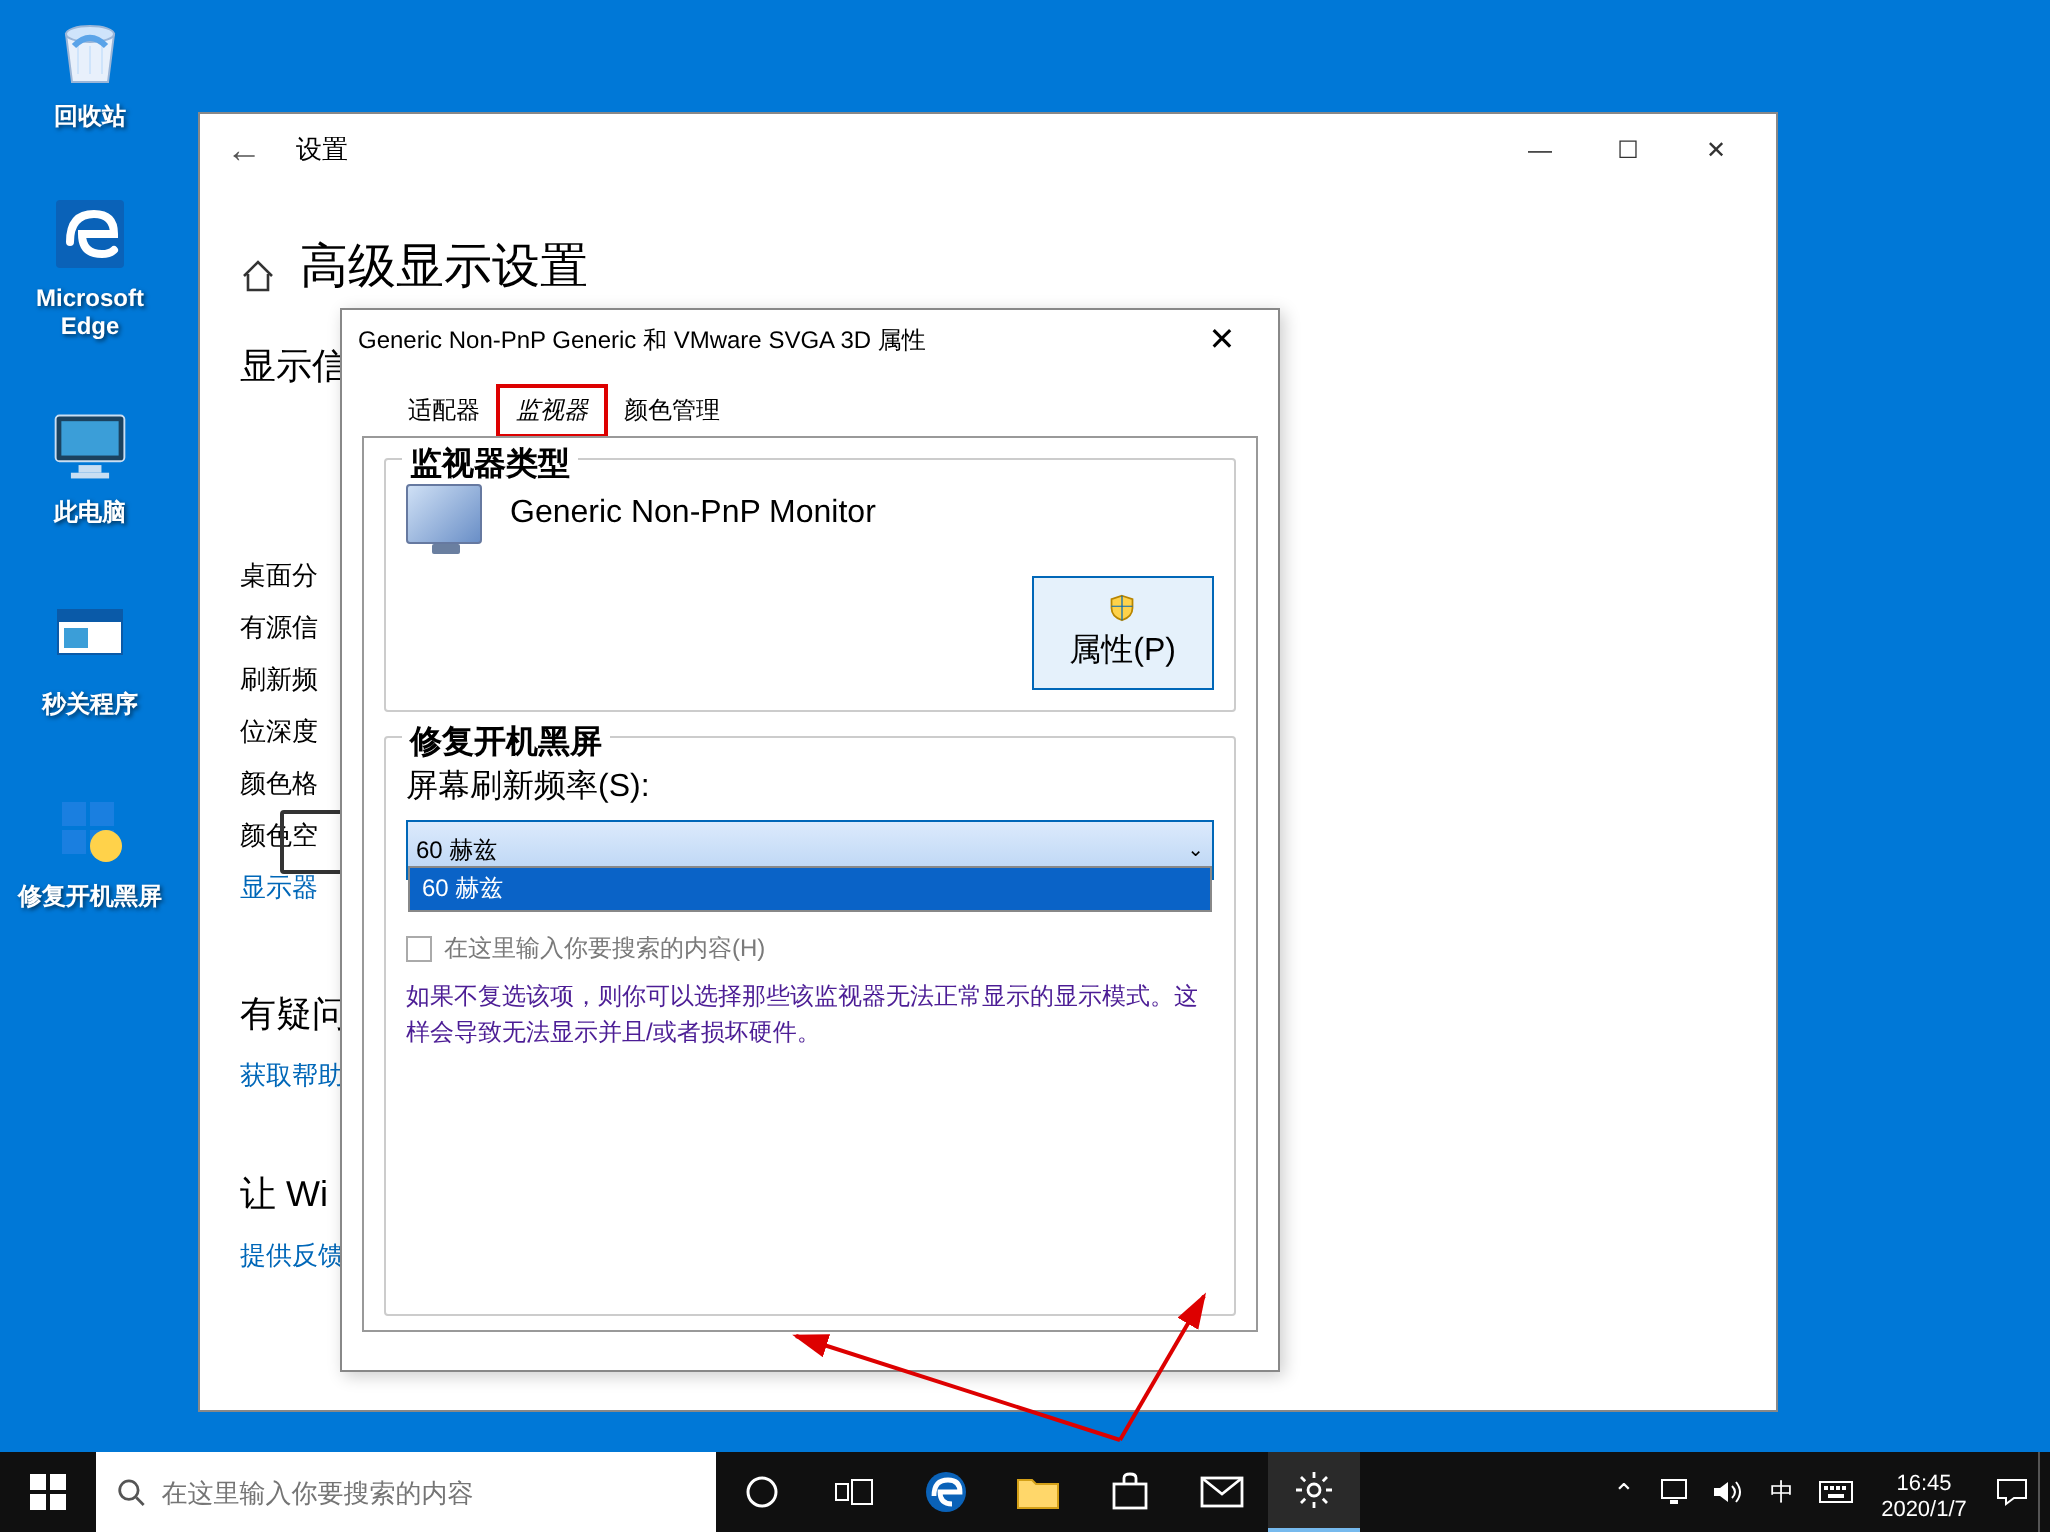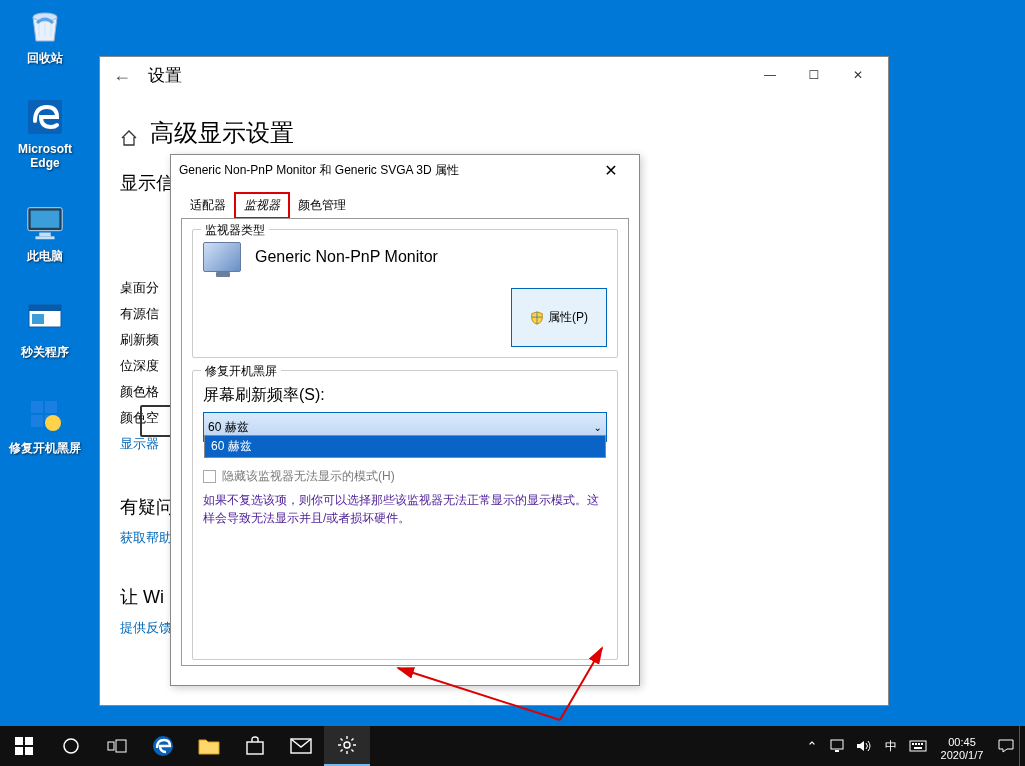--- a/index.html
+++ b/index.html
@@ -7,48 +7,48 @@
 
 
 .desktop-icon { position:absolute; width:74px; text-align:center; color:#fff; font-size:12px; cursor:pointer; }
 .desktop-icon .ico { width:42px; height:42px; margin:0 auto 4px; display:flex; align-items:center; justify-content:center; }
 .desktop-icon .lbl { text-shadow:1px 1px 2px rgba(0,0,0,.6);font-weight:bold; }
 
 
 .settings-window { position:absolute; left:99px; top:56px; width:790px; height:650px; background:#fff; border:1px solid #888; }
 .sw-titlebar { height:36px; display:flex; align-items:center; padding:0 8px; }
 .sw-back { width:28px; height:28px; display:flex; align-items:center; justify-content:center; font-size:18px; color:#555; }
-.sw-title { margin-left:12px; font-size:17px; color:#000; }
+.sw-title { margin-left:12px; font-size:13px; color:#000; }
 .sw-controls { margin-left:auto; display:flex; }
 .sw-ctl { width:44px; height:30px; display:flex; align-items:center; justify-content:center; font-size:12px; color:#333; }
 .sw-body { padding:18px 20px 10px 20px; }
 .sw-heading { font-size:24px; font-weight:400; margin:6px 0 16px 38px; }
 .sw-home-icon { display:inline-block; vertical-align:middle; margin-right:8px; }
 .sw-sub { font-size:18px; margin:6px 0 10px 0; }
 .sw-labels { font-size:13px; line-height:26px; color:#000; }
 .sw-link { color:#0067b8; }
 .sw-monitor-box { position:absolute; left:20px; top:200px; width:42px; height:32px; border:2px solid #333; border-radius:2px; }
 
 
 .prop-dialog { position:absolute; left:170px; top:154px; width:470px; height:532px; background:#fff; border:1px solid #888; box-shadow:2px 2px 8px rgba(0,0,0,.2); }
 .pd-titlebar { height:30px; display:flex; align-items:center; padding:0 8px; }
 .pd-title { font-size:12px; }
 .pd-close { margin-left:auto; width:40px; text-align:center; font-size:16px; }
-.pd-tabs { display:flex; padding:8px 10px 0 10px; font-size:12px; }
+.pd-tabs { display:flex; padding:8px 10px 0 24px; font-size:12px; }
 .pd-tab { padding:3px 8px; border:1px solid transparent; cursor:pointer; }
 .pd-tab.active { border:1px solid #999; border-bottom:1px solid #fff; background:#fff;font-style:italic; }
 .pd-tab.highlight { outline:2px solid #d00; outline-offset:-1px; }
 .pd-pane { border:1px solid #999; margin:0 10px 8px 10px; padding:10px; height:448px; position:relative; background:#fff; }
 .pd-group { border:1px solid #ccc; border-radius:2px; padding:8px 10px 10px; margin-bottom:12px; position:relative; }
-.pd-group-title { position:absolute; top:-8px; left:8px; background:#fff; padding:0 4px; font-size:12px; }
+.pd-group-title { position:absolute; top:-8px; left:8px; background:#fff; padding:0 4px; font-size:16px;font-weight:bold; }
 .pd-monitor-row { display:flex; align-items:center; gap:14px; padding:4px 0 8px; }
 .pd-mon-ico { width:38px; height:30px; background:linear-gradient(135deg,#cfe0f5,#6a8fc7); border:1px solid #6679a0; border-radius:2px; position:relative; }
 .pd-mon-ico:after{content:"";position:absolute;bottom:-6px;left:12px;width:14px;height:5px;background:#6a7fa0;border-radius:1px;}
 .pd-mon-name { font-size:16px; }
-.pd-prop-btn { margin-left:auto; margin-top:6px; display:flex; align-items:center; gap:4px; border:1px solid #0067b8; padding:20px 18px; font-size:12px; background:#e5f1fb; }
+.pd-prop-btn { margin-left:auto; margin-top:6px; display:flex; align-items:center; gap:4px; border:1px solid #0067b8; padding:8px 18px; font-size:16px; background:#e5f1fb;flex-direction:column; }
 .pd-shield { width:14px; height:14px; }
 .pd-prop-row { display:flex; justify-content:flex-end; margin-top:2px; }
 .pd-label { font-size:16px; margin:6px 0; }
 .pd-select { width:100%; height:22px; border:1px solid #0067b8; background:linear-gradient(#dceafc,#b9d4f4); font-size:12px; padding:14px 4px; position:relative; display:flex; align-items:center; justify-content:space-between; }
 .pd-select .chev { font-size:10px; }
 .pd-dropdown { position:absolute; left:0; top:22px; right:0; background:#fff; border:1px solid #888; z-index:5; }
 .pd-opt { background:#0a63c7; color:#fff; padding:2px 6px; font-size:12px; }
 .pd-chk-row { display:flex; align-items:center; gap:6px; font-size:12px; color:#7a7a7a; margin-top:26px; }
 .pd-chk { width:13px; height:13px; border:1px solid #aaa; background:#fff; }
 .pd-hint { font-size:12px; color:#4c1d95; line-height:18px; margin-top:6px; }
@@ -170,21 +170,21 @@
     </div>
     <div class="sw-sub" style="margin-top:38px;">有疑问</div>
     <div class="sw-link" style="font-size:13px;">获取帮助</div>
     <div class="sw-sub" style="margin-top:38px;">让 Wi</div>
     <div class="sw-link" style="font-size:13px;">提供反馈</div>
   </div>
 </div>
 
 <div class="prop-dialog">
   <div class="pd-titlebar">
-    <div class="pd-title">Generic Non-PnP Monitor 和 Generic SVGA 3D 属性</div>
+    <div class="pd-title">Generic Non-PnP Generic 和 VMware SVGA 3D 属性</div>
     <div class="pd-close">✕</div>
   </div>
   <div class="pd-tabs">
     <div class="pd-tab">适配器</div>
     <div class="pd-tab active highlight">监视器</div>
     <div class="pd-tab">颜色管理</div>
   </div>
   <div class="pd-pane">
     <div class="pd-group">
       <div class="pd-group-title">监视器类型</div>
@@ -209,21 +209,21 @@
         <div class="pd-select">
           <span>60 赫兹</span>
           <span class="chev">⌄</span>
           <div class="pd-dropdown">
             <div class="pd-opt">60 赫兹</div>
           </div>
         </div>
       </div>
       <div class="pd-chk-row">
         <div class="pd-chk"></div>
-        <div>隐藏该监视器无法显示的模式(H)</div>
+        <div>在这里输入你要搜索的内容(H)</div>
       </div>
       <div class="pd-hint">如果不复选该项，则你可以选择那些该监视器无法正常显示的显示模式。这样会导致无法显示并且/或者损坏硬件。</div>
     </div>
   </div>
 </div>
 
 <svg class="arrow" style="left:390px; top:560px;" width="280" height="170">
   <defs>
       <marker id="ah1" markerWidth="10" markerHeight="10" refX="8" refY="3" orient="auto">
         <path d="M0,0 L9,3 L0,6 Z" fill="#d00"></path>
@@ -234,20 +234,27 @@
 </svg>
 
 <div class="taskbar">
   <div class="tb-start">
     <svg width="18" height="18" viewBox="0 0 18 18">
         <rect x="0" y="0" width="8" height="8" fill="#fff"></rect>
         <rect x="10" y="0" width="8" height="8" fill="#fff"></rect>
         <rect x="0" y="10" width="8" height="8" fill="#fff"></rect>
         <rect x="10" y="10" width="8" height="8" fill="#fff"></rect>
       </svg>
+  </div>
+  <div class="tb-search">
+    <svg width="16" height="16" viewBox="0 0 16 16">
+        <circle cx="7" cy="7" r="5" stroke="#555" fill="none" stroke-width="1.5"></circle>
+        <line x1="11" y1="11" x2="15" y2="15" stroke="#555" stroke-width="1.5"></line>
+      </svg>
+    <input placeholder="在这里输入你要搜索的内容" style="">
   </div>
   <div class="tb-icons">
     <div class="tb-ico">
         <svg width="18" height="18" viewBox="0 0 18 18">
           <circle cx="9" cy="9" r="7" stroke="#fff" fill="none" stroke-width="1.5"></circle>
         </svg>
       </div>
     <div class="tb-ico">
         <svg width="20" height="16" viewBox="0 0 20 16">
           <rect x="1" y="4" width="6" height="8" stroke="#fff" fill="none"></rect>
@@ -304,21 +311,21 @@
           <rect x="1" y="1" width="16" height="10" stroke="#fff" fill="none"></rect>
           <line x1="4" y1="4" x2="4" y2="4" stroke="#fff"></line>
           <rect x="3" y="3" width="2" height="2" fill="#fff"></rect>
           <rect x="6" y="3" width="2" height="2" fill="#fff"></rect>
           <rect x="9" y="3" width="2" height="2" fill="#fff"></rect>
           <rect x="12" y="3" width="2" height="2" fill="#fff"></rect>
           <rect x="5" y="7" width="8" height="2" fill="#fff"></rect>
         </svg>
       </div>
     <div class="tb-clock">
-      <div>00:45</div>
+      <div>16:45</div>
       <div>2020/1/7</div>
     </div>
     <div class="tray-ico">
         <svg width="16" height="14" viewBox="0 0 16 14">
           <path d="M1 1 H15 V10 H9 L5 13 V10 H1 Z" stroke="#fff" fill="none"></path>
         </svg>
       </div>
     <div class="tb-showdesk"></div>
   </div>
 </div>

